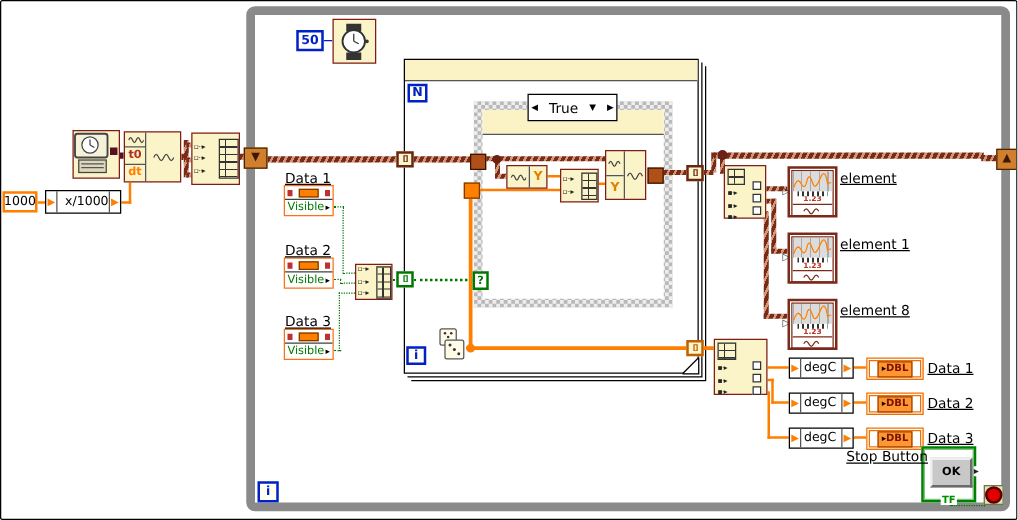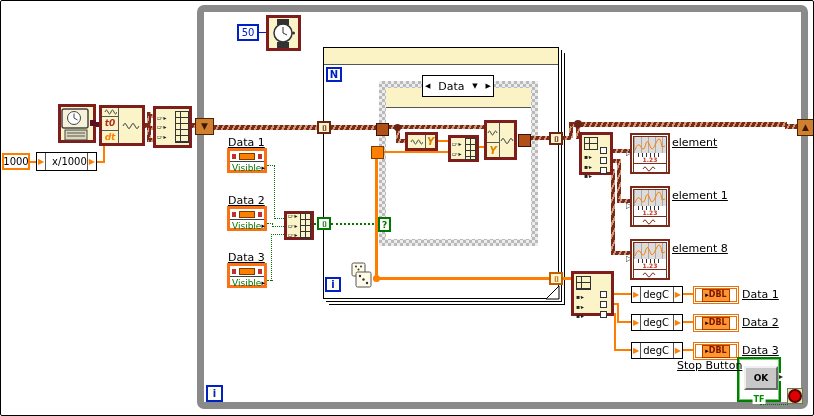--- a/index.html
+++ b/index.html
@@ -21,38 +21,38 @@
   .sr{background:#cf7f2e;border:1px solid #4a2400;color:#3c1800;font-size:9px;line-height:1;display:flex;align-items:center;justify-content:center;z-index:5;}
   .tun{background:#fcf6ce;border:2px solid #6b2410;color:#6b2410;font-weight:bold;font-size:6px;letter-spacing:-1px;display:flex;align-items:center;justify-content:center;z-index:5;}
   .tun.or{border-color:#c06000;color:#c06000;}
   .tun.gr{border-color:#007800;color:#007800;background:#fff;}
   .soltun{background:#b05018;border:1px solid #3a1400;z-index:5;}
   .soltun.or{background:#ff8000;border-color:#7a3c00;}
   .qterm{border:2px solid #007800;background:#fff;color:#007800;font-weight:bold;font-size:9px;display:flex;align-items:center;justify-content:center;z-index:5;}
   .cond{background:#dee2b4;border:1px solid #70764a;display:flex;align-items:center;justify-content:center;z-index:5;}
   .cond i{display:block;width:10px;height:10px;border-radius:50%;background:#e00000;border:2px solid #5a0000;}
   
-  .nd{background:#fbf4c8;border:3px solid #7f1d1d;z-index:4;font-style:italic;}
+  .nd{background:#fbf4c8;border:1px solid #7f1d1d;z-index:4;}
   .cellcol{display:flex;height:100%;}
   .lbl{white-space:nowrap;z-index:6;text-decoration:underline;}
   .const{background:#fff;display:flex;align-items:center;justify-content:center;z-index:4;font-size:10px;}
   .c-or{border:2px solid #ff7e00;}
   .c-bl{border:2px solid #0020c8;color:#0020c8;}
   
   .wf{background:repeating-linear-gradient(115deg,#7b2a18 0 3px,#d09878 3px 5px);z-index:3;}
   .ow{background:#ff7e00;z-index:3;}
   .gh{border-top:1px dotted #007800;z-index:3;}
   .gh2{border-top:2px dotted #007800;z-index:3;}
   .gv{border-left:1px dotted #007800;z-index:3;}
   .bw{background:#0020c8;z-index:3;}
   .ts{background:repeating-linear-gradient(90deg,#5a1020 0 3px,#b07888 3px 5px);z-index:3;}
   .dot{border-radius:50%;background:#6b2114;z-index:4;}
   .odot{border-radius:50%;background:#ff7e00;z-index:4;}
   
-  .pnode{background:#fff;border:3px solid #f97316;z-index:4;}
+  .pnode{background:#fff;border:1px solid #f97316;z-index:4;}
   .pn-r1{height:10px;border-bottom:1px solid #404040;display:flex;align-items:center;justify-content:space-between;padding:0 2px;}
   .pn-r1 .rq{width:4px;height:5px;background:#c03030;}
   .pn-r1 .obar{width:14px;height:5px;background:#ff8000;border:1px solid #7a3c00;}
   .pn-r2{height:12px;display:flex;align-items:center;justify-content:space-between;padding:0 2px;font-size:9px;color:#007800;}
   .pn-r2 .ex{color:#000;font-size:7px;}
   
   .rowg{font-size:6px;line-height:1.6;color:#222;letter-spacing:-0.5px;white-space:nowrap;}
   .gridicon{border:1px solid #333;background:
      repeating-linear-gradient(180deg,transparent 0 5px,#333 5px 6px),
      linear-gradient(90deg,transparent 0 4px,#333 4px 5px,transparent 5px);}
@@ -157,21 +157,21 @@
   <div class="abs nd" style="left:152px;top:105px;width:39px;height:42px;display:flex;align-items:center;">
     <div style="width:20px;padding-left:1px;">
       <div class="rowg">▫··▸</div>
       <div class="rowg">▫··▸</div>
       <div class="rowg">▫··▸</div>
     </div>
     <div class="gridicon" style="width:14px;height:30px;"></div>
   </div>
   <div class="abs wf" style="left:191px;top:122px;width:5px;height:5px;"></div>
 
-  <div class="abs const c-bl" style="left:236px;top:23px;width:22px;height:17px;">
+  <div class="abs const c-bl" style="left:236px;top:23px;width:22px;height:17px;font-weight:bold;">
       <span>50</span>
     </div>
   <div class="abs bw" style="left:258px;top:31px;width:7px;height:1px;"></div>
   <div class="abs nd" style="left:265px;top:14px;width:35px;height:36px;display:flex;align-items:center;justify-content:center;">
     <svg width="27" height="31">
       <rect x="7" y="1" width="12" height="6" fill="#333"></rect>
       <rect x="7" y="24" width="12" height="6" fill="#333"></rect>
       <circle cx="13" cy="15" r="9" fill="#fff" stroke="#333" stroke-width="1.5"></circle>
       <line x1="13" y1="15" x2="13" y2="9" stroke="#333"></line>
       <line x1="13" y1="15" x2="17" y2="17" stroke="#333"></line>
@@ -262,21 +262,21 @@
     </div>
 
   <div class="abs wf" style="left:213px;top:124px;width:103px;height:5px;"></div>
   <div class="abs wf" style="left:330px;top:124px;width:45px;height:5px;"></div>
 
   <div class="abs case" style="left:378px;top:80px;width:159px;height:165px;"></div>
   <div class="abs casein" style="left:385px;top:87px;width:145px;height:151px;"></div>
   <div class="abs band" style="left:385px;top:87px;width:145px;height:20px;"></div>
   <div class="abs selbox" style="left:421px;top:74px;width:72px;height:22px;">
     <span class="tri">◀</span>
-    <span>Data</span>
+    <span>True</span>
     <span class="tri">▼</span>
     <span class="tri">▶</span>
   </div>
   <div class="abs soltun" style="left:375px;top:122px;width:13px;height:13px;"></div>
   <div class="abs soltun or" style="left:370px;top:145px;width:13px;height:13px;"></div>
   <div class="abs qterm" style="left:377px;top:216px;width:13px;height:15px;">
       <span>?</span>
     </div>
   <div class="abs soltun" style="left:517px;top:133px;width:13px;height:13px;"></div>
 

